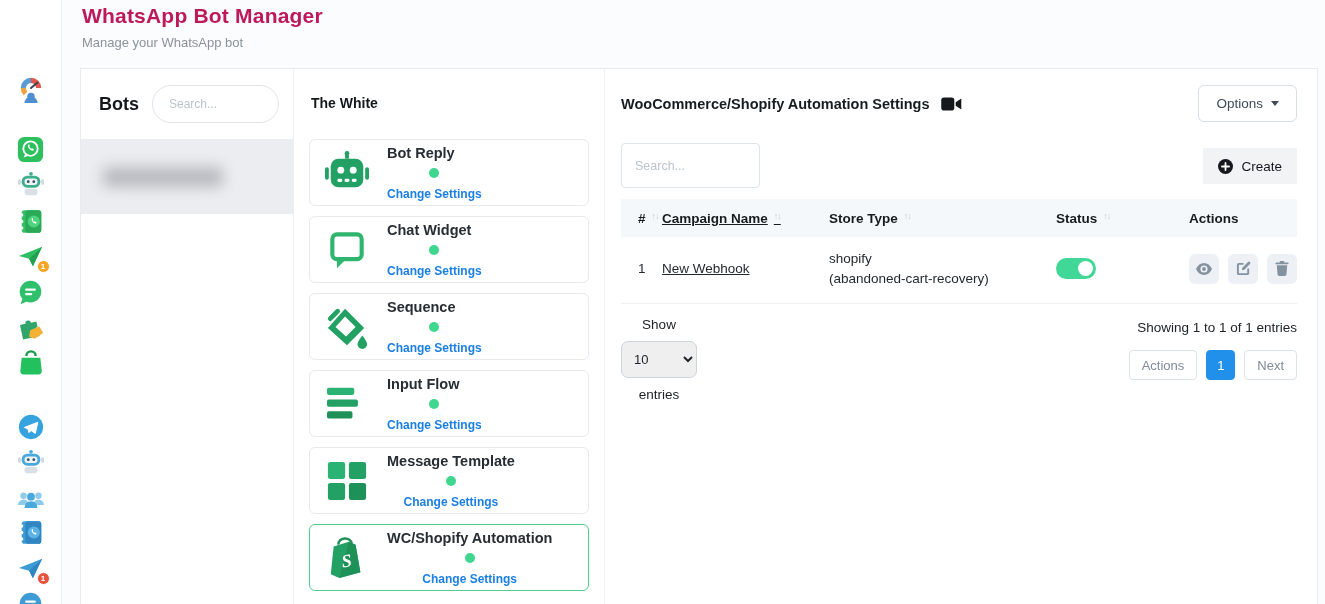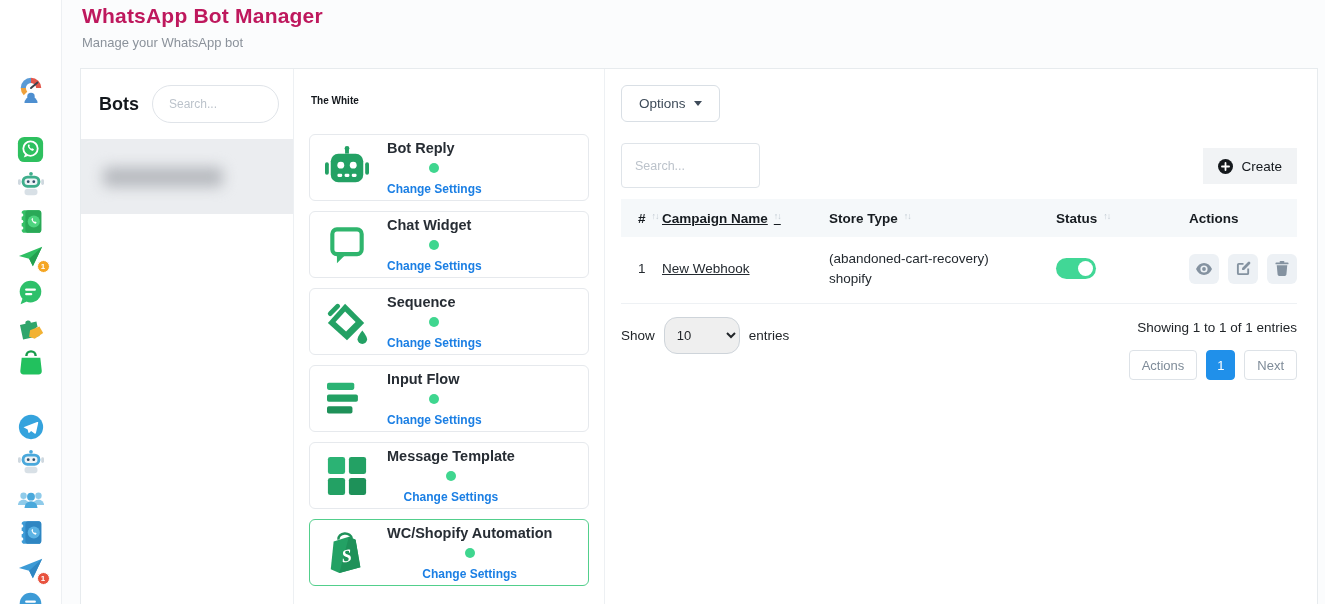--- a/index.html
+++ b/index.html
@@ -31,21 +31,21 @@
   .bots-header { display:flex; align-items:center; gap:13px; padding:16px 14px 16px 18px; height:70px; }
   .bots-label { font-size:18px; font-weight:bold; color:#14181d; }
   .bots-search { flex:1; min-width:0; height:38px; border:1px solid #e0e4e9; border-radius:19px;
                  padding:0 16px; font-size:12px; color:#444; outline:none; font-family:inherit; }
   .bots-search::placeholder { color:#bcc3cb; }
   .bot-item { height:75px; background:#ebedf0; display:flex; align-items:center; padding:0 22px; cursor:pointer; }
   .redacted { width:120px; height:20px; background:#b7babf; border-radius:5px; filter:blur(7px); }
 
   
   .col-modules { width:312px; border-right:1px solid #edf0f3; padding:14px 15px; }
-  .modules-title { font-size:10px; font-weight:bold; color:#14181d; margin:12px 0 28px 2px; }
+  .modules-title { font-size:14px; font-weight:bold; color:#14181d; margin:12px 0 28px 2px; }
   .module-card { border:1px solid #e6e9ed; border-radius:6px; background:#fff; height:67px;
                  display:flex; align-items:center; gap:17px; padding:0 14px; margin-bottom:10px; cursor:pointer; }
   .module-card.active { border-color:#52cf8c; }
   .mc-icon { width:46px; height:46px; flex-shrink:0; display:flex; align-items:center; justify-content:center; }
   .mc-title { font-size:14.5px; font-weight:bold; color:#272d34; }
   .mc-linkrow { display:flex; align-items:center; gap:9px; margin-top:7px;flex-direction:column; }
   .mc-dot { width:10px; height:10px; border-radius:50%; background:#3fd68f; }
   .mc-link { font-size:12px; font-weight:bold; color:#1b7fe4; text-decoration:none; cursor:pointer; }
 
   
@@ -78,22 +78,22 @@
   .store-lines div { line-height:1.45; }
 
   .toggle { width:40px; height:21px; border-radius:11px; background:#41d796; position:relative; cursor:pointer; }
   .toggle-knob { position:absolute; right:3px; top:3px; width:15px; height:15px; border-radius:50%; background:#fff; }
 
   .actions-cell { display:flex; gap:9px; }
   .action-btn { width:30px; height:30px; background:#edf1f5; border:none; border-radius:6px;
                 display:flex; align-items:center; justify-content:center; cursor:pointer; }
 
   .table-footer { display:flex; justify-content:space-between; align-items:flex-start; margin-top:13px; }
-  .show-group { display:flex; align-items:center; gap:9px; font-size:13.5px; color:#212529; }
-  .page-size { width:76px; height:37px; border:1px solid #ced4da; border-radius:13px; font-size:13px;
+  .show-group { display:flex; align-items:center; gap:9px; font-size:13.5px; color:#212529;flex-direction:column; }
+  .page-size { width:76px; height:37px; border:1px solid #ced4da; border-radius:7px; font-size:13px;
                color:#212529; padding:8px 8px; font-family:inherit; }
   .footer-right { display:flex; flex-direction:column; align-items:flex-end; }
   .showing-text { font-size:13.5px; color:#212529; margin-top:3px; }
   .pagination { display:flex; gap:9px; margin-top:15px; }
   .pg-btn { border:1px solid #dde2e7; background:#fff; border-radius:4px; padding:0 12px; height:30px;
             font-size:13px; color:#7e8b98; display:flex; align-items:center; cursor:pointer; font-family:inherit; }
   .pg-btn.active { background:#2090ea; border-color:#2090ea; color:#fff; width:29px; justify-content:center; padding:0; }
 </style>
 </head>
 <body>
@@ -367,20 +367,29 @@
             <span class="mc-dot"></span>
             <a class="mc-link">Change Settings</a>
           </div>
         </div>
       </div>
     </div>
 
     <div class="col-main">
 
       <div class="main-head">
+        <div class="main-title-wrap">
+          <span class="main-title">WooCommerce/Shopify Automation Settings</span>
+          <span style="display:flex;">
+            <svg width="21" height="14" viewBox="0 0 22 15">
+              <rect x="0" y="0.5" width="14" height="14" rx="3" fill="#15191d"></rect>
+              <path d="M15.5 5.5 L21.5 1.5 L21.5 13.5 L15.5 9.5 Z" fill="#15191d"></path>
+            </svg>
+          </span>
+        </div>
         <button class="options-btn">
           <span>Options</span>
           <span class="caret-down"></span>
         </button>
       </div>
 
       <div class="toolbar">
         <input class="main-search" placeholder="Search..." style="">
         <button class="create-btn">
           <span style="display:flex;">
@@ -409,22 +418,22 @@
           </div>
           <div class="th c-actions">
             <span>Actions</span>
           </div>
         </div>
 
         <div class="trow">
           <div class="c-num">1</div>
           <div class="c-name">New Webhook</div>
           <div class="c-store store-lines">
+            <div>shopify</div>
             <div>(abandoned-cart-recovery)</div>
-            <div>shopify</div>
           </div>
           <div class="c-status">
             <div class="toggle">
               <div class="toggle-knob"></div>
             </div>
           </div>
           <div class="c-actions actions-cell">
             <button class="action-btn">
               <span style="display:flex;">
                 <svg width="16" height="12" viewBox="0 0 16 12">

